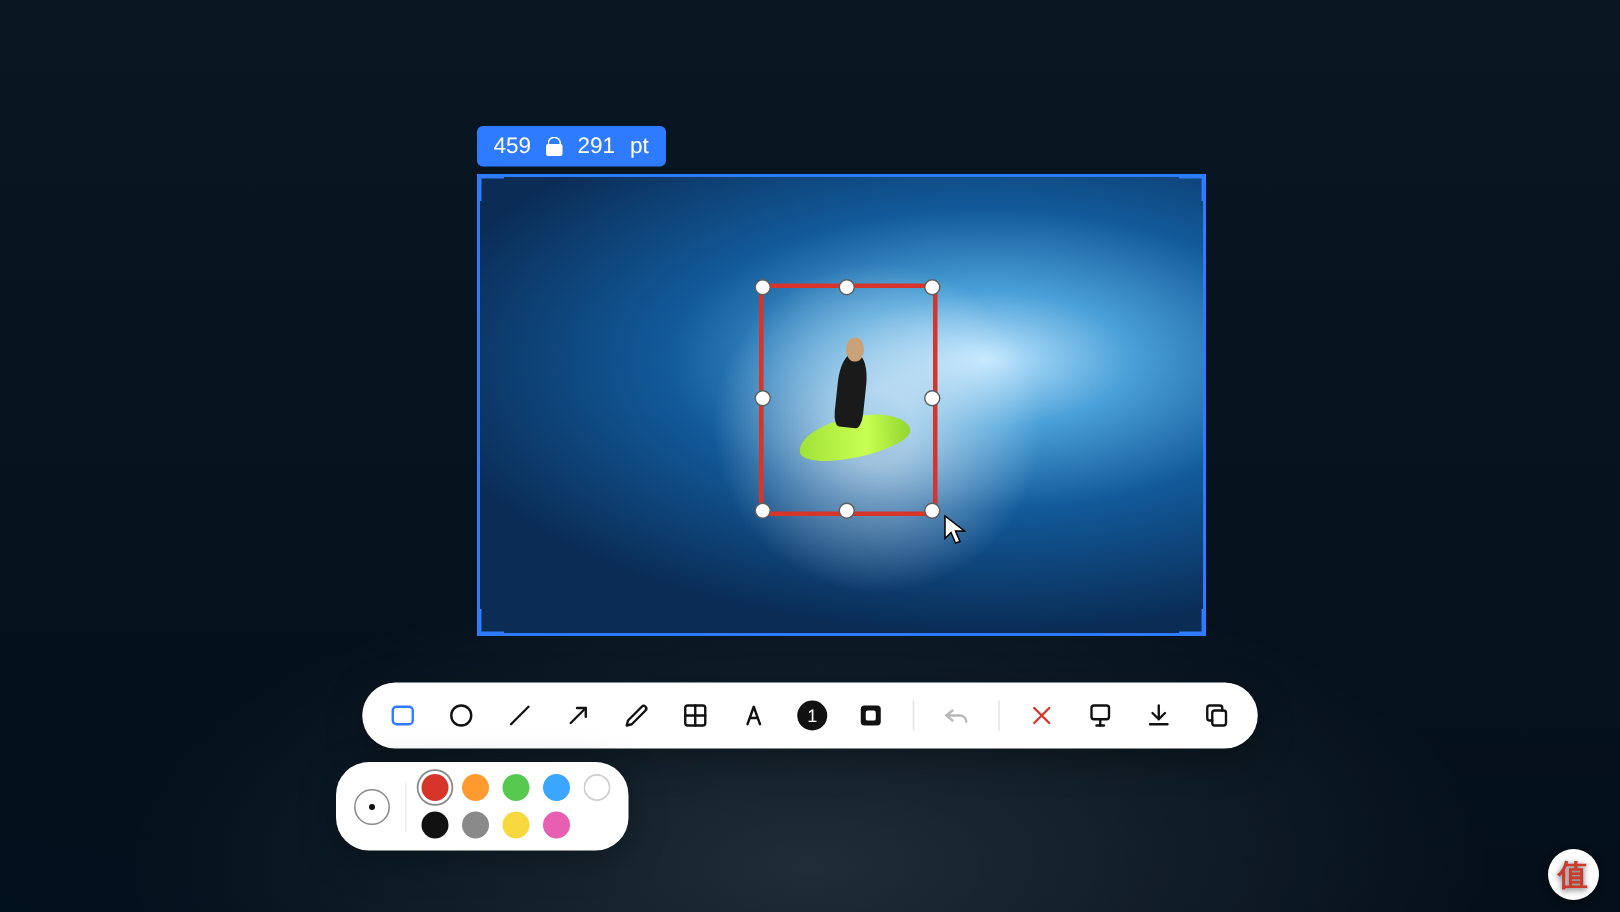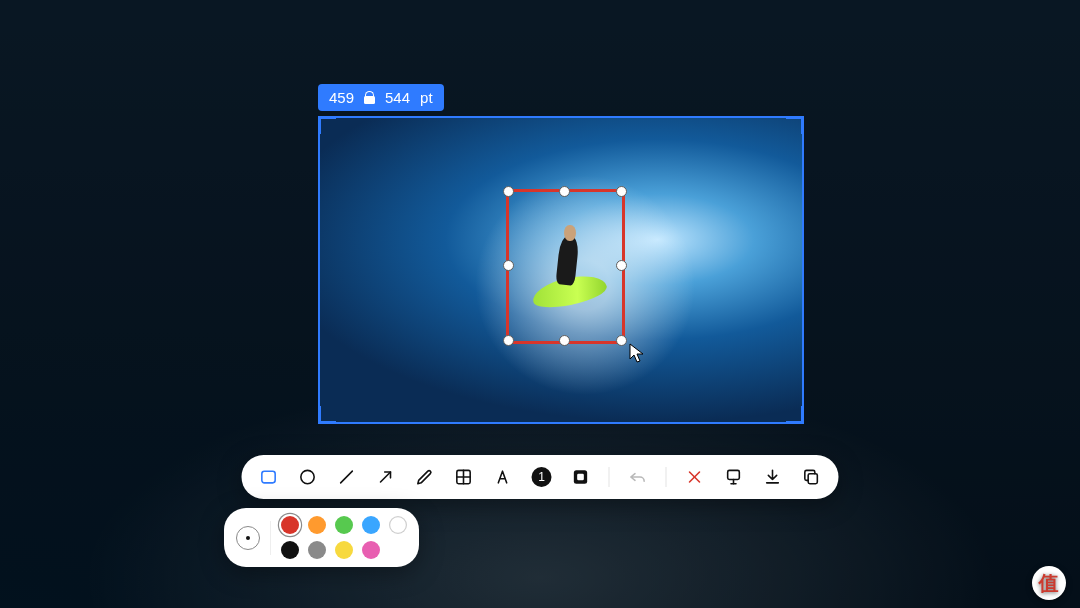--- a/index.html
+++ b/index.html
@@ -189,21 +189,21 @@
 
   <div id="capture" class="capture" style="left: 318px; top: 116px; width: 486px; height: 308px;">
     <div class="corner tl"></div>
     <div class="corner tr"></div>
     <div class="corner bl"></div>
     <div class="corner br"></div>
 
     <div class="dim-badge">
       <span>459</span>
       <span class="lock"></span>
-      <span>544</span>
+      <span>291</span>
       <span>pt</span>
     </div>
   </div>
 
   <div id="anno" class="anno-rect" style="left: 506px; top: 189px; width: 119px; height: 155px;">
     <div class="surfer">
       <div class="board"></div>
         <div class="body"></div>
         <div class="head"></div>
     </div>

